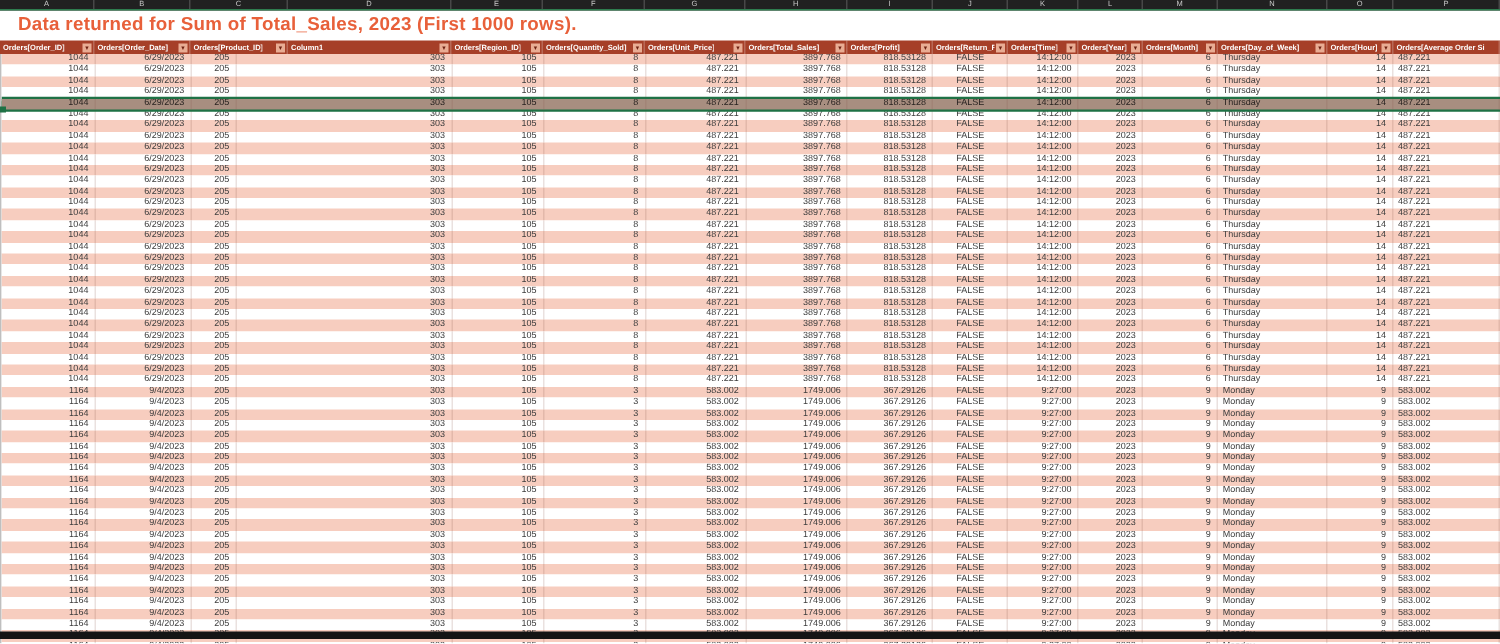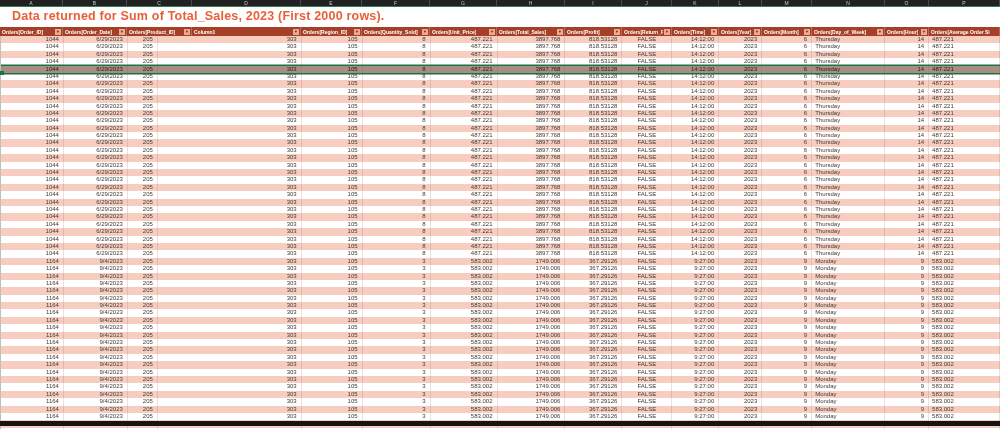--- a/index.html
+++ b/index.html
@@ -58,21 +58,21 @@
     <div class="lcell" style="width: 50px;">J</div>
     <div class="lcell" style="width: 47px;">K</div>
     <div class="lcell" style="width: 43px;">L</div>
     <div class="lcell" style="width: 50px;">M</div>
     <div class="lcell" style="width: 73px;">N</div>
     <div class="lcell" style="width: 44px;">O</div>
     <div class="lcell" style="width: 71px;">P</div>
   </div>
 
 <div id="titlerow">
-  <div id="title">Data returned for Sum of Total_Sales, 2023 (First 2000 rows).</div>
+  <div id="title">Data returned for Sum of Total_Sales, 2023 (First 1000 rows).</div>
 </div>
 
 <div id="headerrow">
     <div class="hcell" style="width: 63px;">
       <span class="hlabel">Orders[Order_ID]</span>
       <span class="fbox">▾</span>
     </div>
     <div class="hcell" style="width: 64px;">
       <span class="hlabel">Orders[Order_Date]</span>
       <span class="fbox">▾</span>

